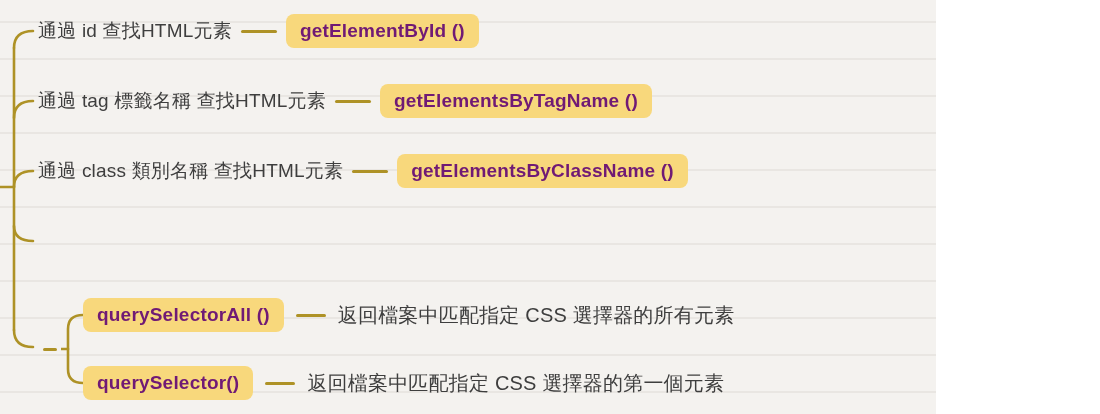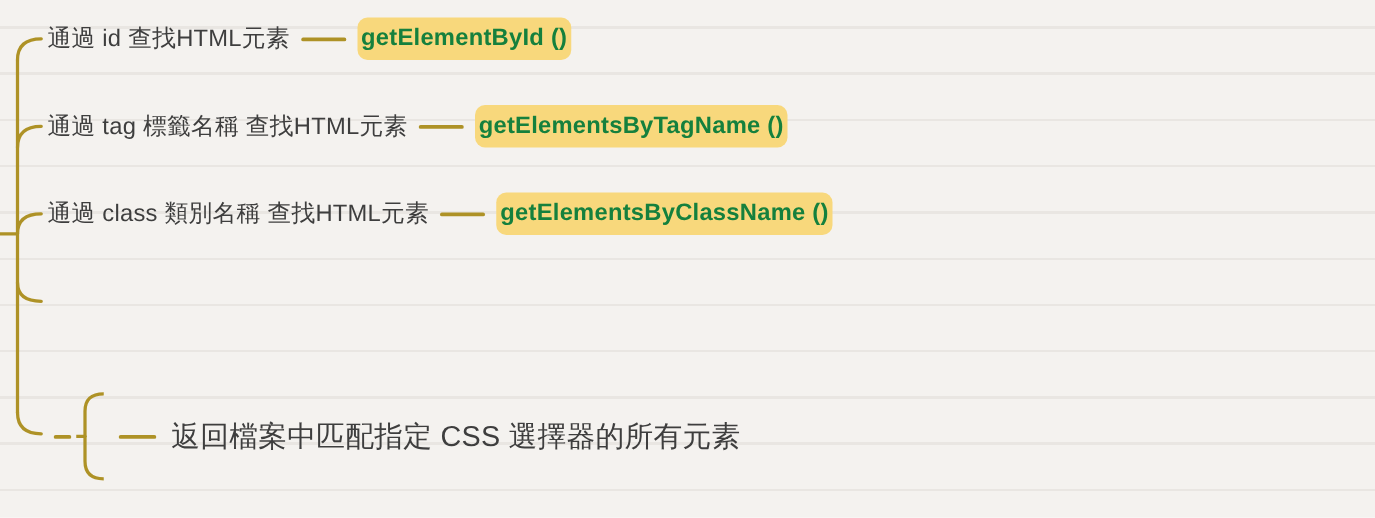--- a/index.html
+++ b/index.html
@@ -2,21 +2,21 @@
 <html><head>
 <meta charset="utf-8">
 <style>
   html, body {
     margin: 0;
     padding: 0;
     font-family: "Liberation Sans", "DejaVu Sans", sans-serif;
   }
   .stage {
     position: relative;
-    width: 1100px;
+    width: 936px;
     height: 414px;
     overflow: hidden;
     background-color: #f4f2ef;
     background-image: repeating-linear-gradient(
       to bottom,
       transparent 0px,
       transparent 21px,
       #e9e6e2 21px,
       #e9e6e2 23px,
       transparent 23px,
@@ -58,25 +58,25 @@
     width: 14px;
     margin: 0 4px 0 9px;
   }
   .dash.mid {
     width: 30px;
     margin: 0 12px;
   }
   .node {
     display: inline-block;
     background: #f8d87c;
-    color: #15803d;
+    color: #701a75;
     font-weight: 600;
     font-size: 19px;
     line-height: 24px;
-    padding: 5px 3px;
+    padding: 5px 14px;
     border-radius: 8px;
     letter-spacing: 0.2px;
   }
   .bracket {
     display: block;
     flex: none;
   }
   .children {
     display: flex;
     flex-direction: column;
@@ -84,21 +84,21 @@
   .child-row {
     display: flex;
     align-items: center;
     height: 34px;
     white-space: nowrap;
   }
   .child-row + .child-row {
     margin-top: 34px;
   }
   .desc {
-    font-size: 23px;
+    font-size: 20px;
     color: #3e3e3e;
     letter-spacing: 0.2px;
   }
 </style>
 </head>
 <body>
 
 <div class="stage">
 
   <svg class="spine" width="40" height="414" viewBox="0 0 40 414">
@@ -135,19 +135,25 @@
   <div class="row tall" style="top:298px">
     <span class="dash short"></span>
     <svg class="bracket" width="22" height="92" viewBox="0 0 22 92">
       <g fill="none" stroke="#ae9226" stroke-width="2.6" stroke-linecap="round">
         <path d="M0,46 L7,46"></path>
         <path d="M22,12 Q7,12 7,26 L7,66 Q7,80 22,80"></path>
       </g>
     </svg>
     <div class="children">
       <div class="child-row">
+        <span class="node">querySelectorAll ()</span>
         <span class="dash mid"></span>
         <span class="desc">返回檔案中匹配指定 CSS 選擇器的所有元素</span>
+      </div>
+      <div class="child-row">
+        <span class="node">querySelector()</span>
+        <span class="dash mid"></span>
+        <span class="desc">返回檔案中匹配指定 CSS 選擇器的第一個元素</span>
       </div>
     </div>
   </div>
 
 </div>
 
 </body></html>

